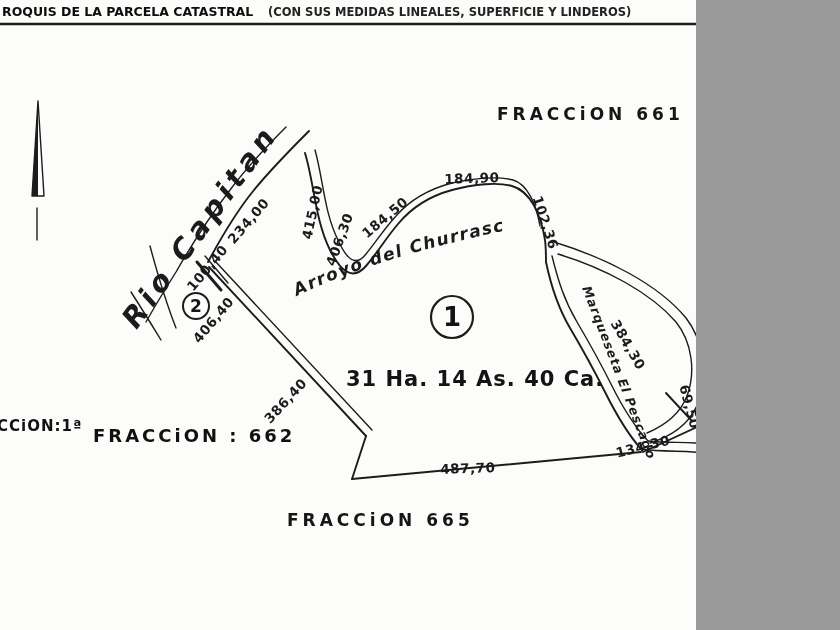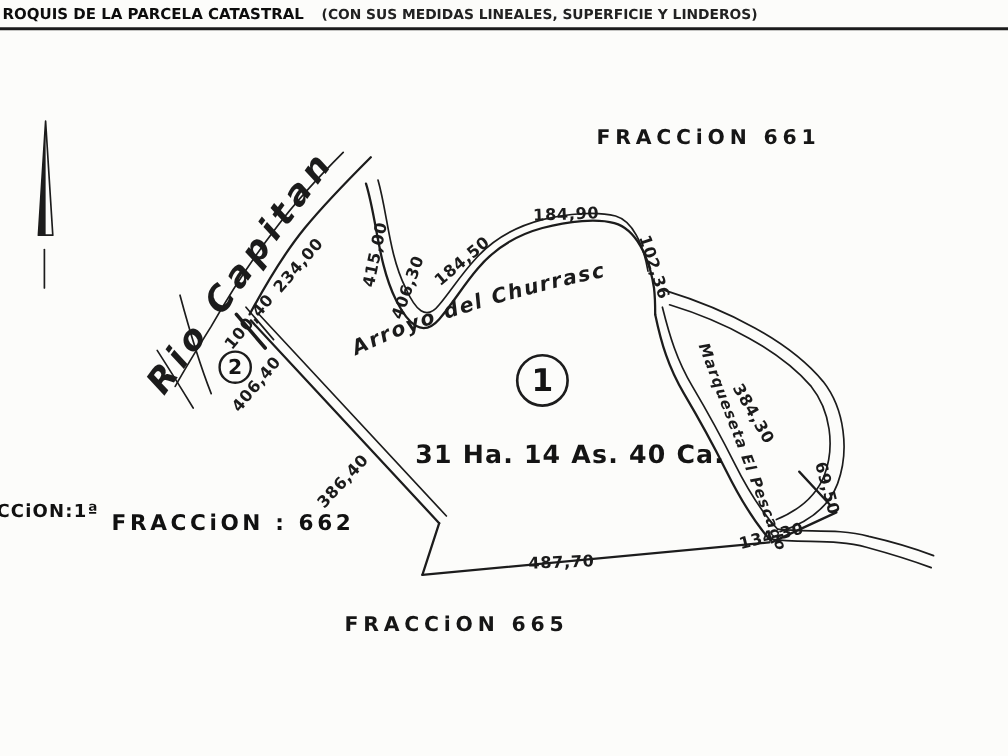--- a/index.html
+++ b/index.html
@@ -1,17 +1,17 @@
 <!DOCTYPE html>
 <html><head>
 <meta charset="utf-8">
 <style>
   html,body{margin:0;padding:0;background:#9a9a9a;}
   .page{
-    position:relative;width:840px;height:630px;background:#fcfcfa;overflow:hidden;
+    position:relative;width:696px;height:630px;background:#fcfcfa;overflow:hidden;
     font-family:"DejaVu Sans", sans-serif;color:#1b1b1b;
   }
   svg{position:absolute;left:0;top:0;}
   .ink{stroke:#1c1c1c;fill:none;stroke-linecap:round;stroke-linejoin:round;}
   .w1{stroke-width:1.4;}
   .w2{stroke-width:1.9;}
   .w3{stroke-width:3;}
   .m{font:bold 13.5px "DejaVu Sans", sans-serif;fill:#1b1b1b;text-anchor:middle;letter-spacing:.5px;}
   .frac{font:bold 17px "DejaVu Sans", sans-serif;fill:#161616;letter-spacing:4px;}
   .frac-left{font:bold 18px "DejaVu Sans", sans-serif;fill:#111;letter-spacing:3px;}

